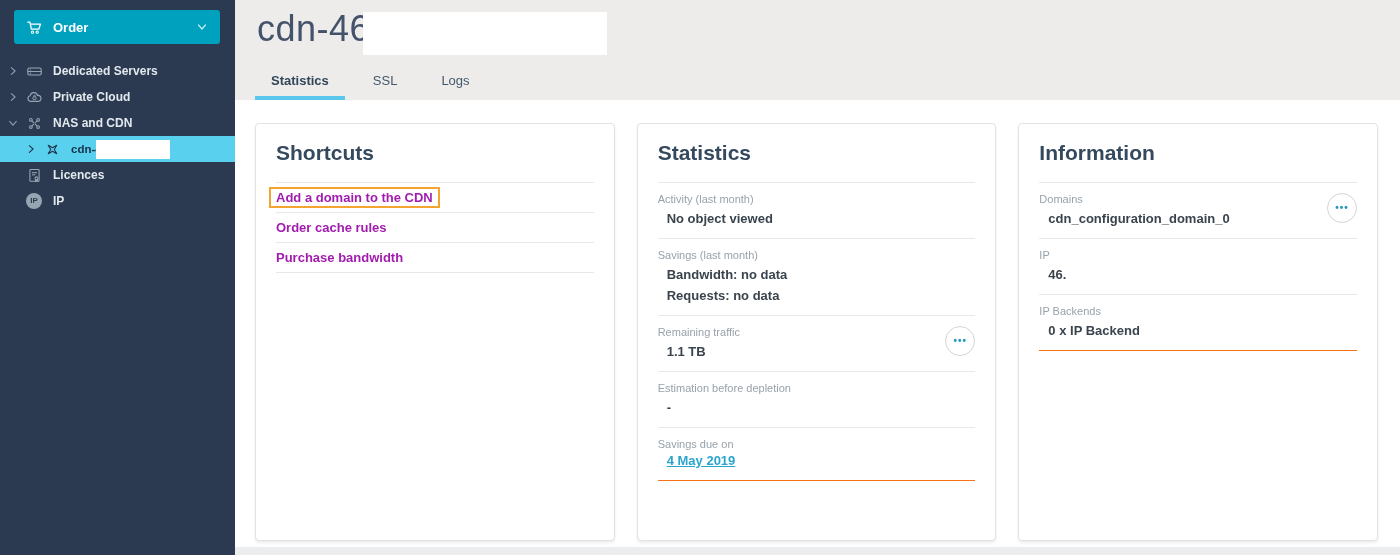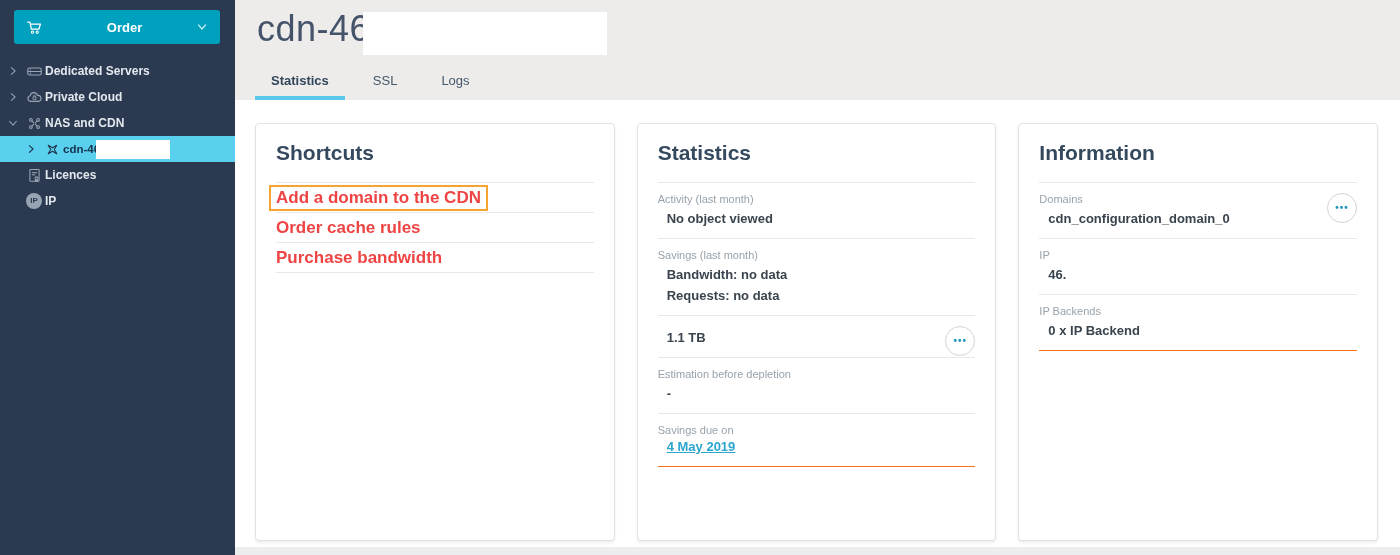--- a/index.html
+++ b/index.html
@@ -5,28 +5,28 @@
   * { margin:0; padding:0; box-sizing:border-box; }
   html,body { width:1400px; height:555px; font-family:"Liberation Sans","DejaVu Sans",sans-serif; background:#fff; }
   .app { position:relative; width:1400px; height:555px; overflow:hidden; }
 
   
   .sidebar { position:absolute; left:0; top:0; width:235px; height:555px; background:#2b3a51; }
   .order-btn { position:absolute; left:14px; top:10px; width:206px; height:34px;
     background:#00a1be; border:none; border-radius:3px; cursor:pointer;
     display:flex; align-items:center; padding:0 12px; }
   .order-btn .cart { width:17px; height:17px; display:inline-flex; }
-  .order-btn .order-label { color:#fff; font-size:13px; font-weight:700; margin-left:10px; flex:1; text-align:center; }
+  .order-btn .order-label { color:#fff; font-size:13px; font-weight:700; margin-left:10px; flex:1; text-align:left; }
   .order-btn .order-caret { width:12px; height:12px; display:inline-flex; color:#bfeef5; }
   .nav { position:absolute; top:58px; left:0; right:0; }
   .nav-item { height:26px; display:flex; align-items:center; padding-left:8px; cursor:pointer; position:relative; }
   .nav-item .chev { width:10px; height:10px; color:#8fa0af; display:inline-flex; flex:none; }
   .nav-item .chev.none { visibility:hidden; }
   .nav-item .nav-icon { width:17px; height:17px; color:#97a5b3; display:inline-flex; margin-left:8px; flex:none; }
-  .nav-item .nav-label { color:#e2e8ee; font-size:12px; font-weight:600; margin-left:2px; white-space:nowrap; }
+  .nav-item .nav-label { color:#e2e8ee; font-size:12px; font-weight:600; margin-left:10px; white-space:nowrap; }
   .nav-item.sub { padding-left:26px; }
   .nav-item.selected { background:#58d0ee; }
   .nav-item.selected .chev { color:#1d3349; }
   .nav-item.selected .nav-icon { color:#1d3349; }
   .nav-item.selected .nav-label { color:#16314a; font-weight:700; font-size:11.5px; }
   .nav-redaction { position:absolute; left:96px; top:4px; width:74px; height:19px; background:#fff; }
   .ip-badge { width:16px; height:16px; border-radius:50%; background:#97a5b3; color:#2b3a51;
     font-size:8px; font-weight:700; display:flex; align-items:center; justify-content:center; }
   .star-rot { transform:rotate(45deg); }
 
@@ -41,21 +41,21 @@
   .tab.active { color:#32465a; font-weight:700; border-bottom-color:#5ac8ec; }
 
   .content { position:absolute; left:0; top:100px; width:100%; height:447px; background:#fff;
     display:flex; gap:22px; padding:23px 22px 4px 20px; }
   .card { width:360px; height:418px; background:#fff; border:1px solid #e2e2e2; border-radius:4px;
     box-shadow:0 2px 3px rgba(0,0,0,0.07); padding:14px 20px 0 20px; overflow:hidden; }
   .card h2 { font-size:21px; line-height:30px; font-weight:700; color:#35495e; margin-bottom:14px; }
 
   .shortcut-row { border-top:1px solid #e8e8e8; height:30px; display:flex; align-items:center; }
   .shortcut-rows { border-bottom:1px solid #e8e8e8; }
-  .link { font-size:17px; font-weight:700; color:#ef4444; text-decoration:none; cursor:pointer; }
+  .link { font-size:13px; font-weight:700; color:#a21caf; text-decoration:none; cursor:pointer; }
   .focus-ring { border:2px solid #f5a431; padding:1px 5px; margin-left:-7px; }
 
   .field { border-top:1px solid #e8e8e8; padding:9px 0 11px 0; position:relative; }
   .fields { border-bottom:1px solid #f97316; }
   .field-label { font-size:11px; line-height:14px; color:#98a2ab; }
   .field-value { font-size:13px; line-height:17px; font-weight:600; color:#3a444e; margin-top:4px;margin-left:9px; }
   .field-value.link-value { color:#2aa5cd; cursor:pointer;text-decoration:underline; }
   .more-btn { position:absolute; right:0; top:10px; width:30px; height:30px; border-radius:50%;
     background:#fff; border:1px solid #d4d4d4; cursor:pointer; display:flex; align-items:center; justify-content:center; }
   .more-btn span { color:#2596be; font-size:10px; font-weight:700; letter-spacing:1px; line-height:10px; }
@@ -210,20 +210,21 @@
           <div class="field">
             <div class="field-label">Activity (last month)</div>
             <div class="field-value">No object viewed</div>
           </div>
           <div class="field">
             <div class="field-label">Savings (last month)</div>
             <div class="field-value">Bandwidth: no data</div>
             <div class="field-value">Requests: no data</div>
           </div>
           <div class="field">
+            <div class="field-label">Remaining traffic</div>
             <div class="field-value">1.1 TB</div>
             <button class="more-btn">
               <span>•••</span>
             </button>
           </div>
           <div class="field">
             <div class="field-label">Estimation before depletion</div>
             <div class="field-value">-</div>
           </div>
           <div class="field">

